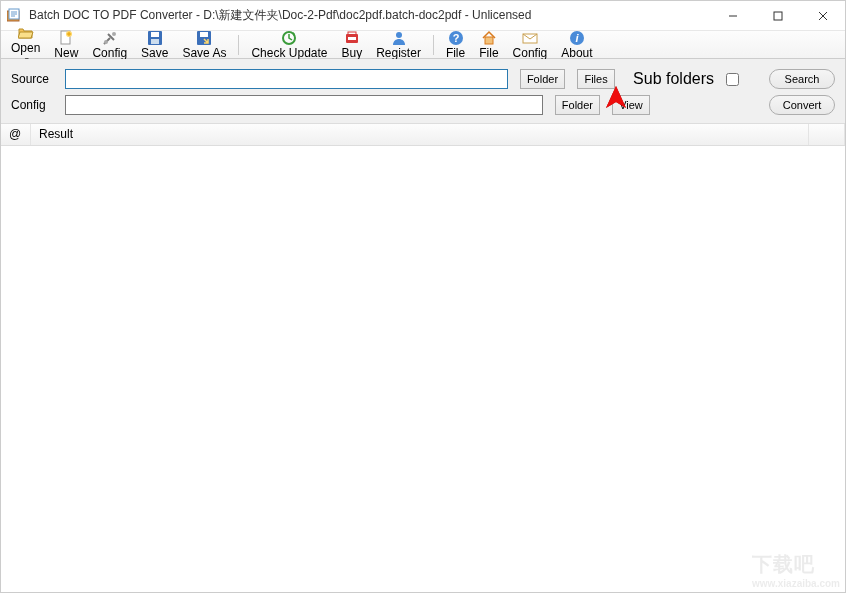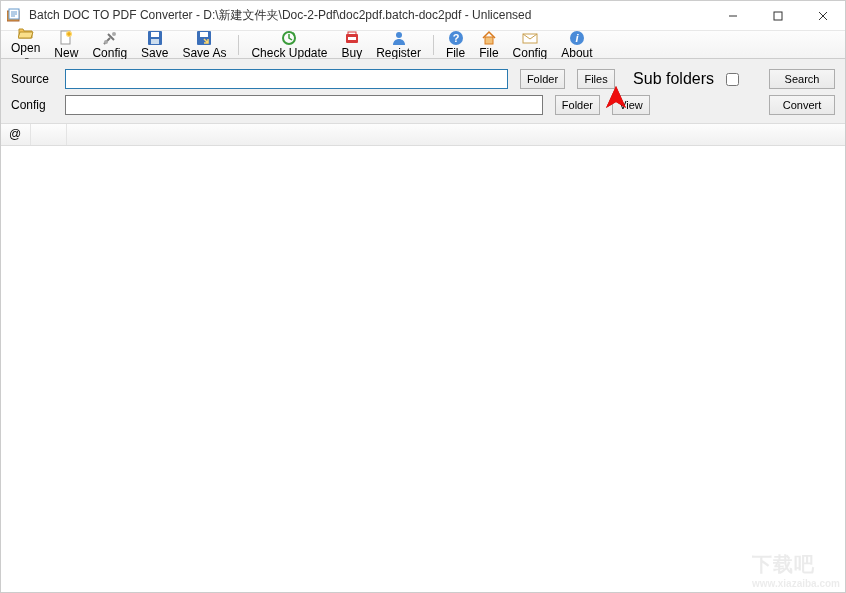--- a/index.html
+++ b/index.html
@@ -66,21 +66,21 @@
     .txt-input.focused { border-color: #2a7ab0; }
     .sbtn {
       height: 20px;
       min-width: 38px;
       padding: 0 6px;
       border: 1px solid #adadad;
       background: linear-gradient(#f5f5f5, #e9e9e9);
       font-size: 11px;
       cursor: default;
     }
-    .sbtn.wide { min-width: 66px; }
+    .sbtn.wide { min-width: 66px; border-radius: 10px; }
     .chk { width: 13px; height: 13px; }
     .sub-lbl { font-size: 16px; margin-left: 6px; }
     .spacer-sm { width: 6px; }
     .list-area { flex: 1; background: #fff; display: flex; flex-direction: column; }
     .list-header {
       height: 22px;
       display: flex;
       background: linear-gradient(#fdfdfd, #f0f0f0);
       border-bottom: 1px solid #ddd;
       font-size: 12px;
@@ -262,20 +262,21 @@
       <button class="sbtn">Folder</button>
       <button class="sbtn">View</button>
       <span style="width:95px"></span>
       <button class="sbtn wide">Convert</button>
     </div>
   </div>
 
   <div class="list-area">
     <div class="list-header">
       <div class="col-h col-at">@</div>
+      <div class="col-h col-res">Result</div>
       <div class="col-h col-end"></div>
     </div>
     <div class="list-body"></div>
   </div>
 
 </div>
 
 <div class="arrow-annot">
   <svg width="40" height="170">
     <defs>

